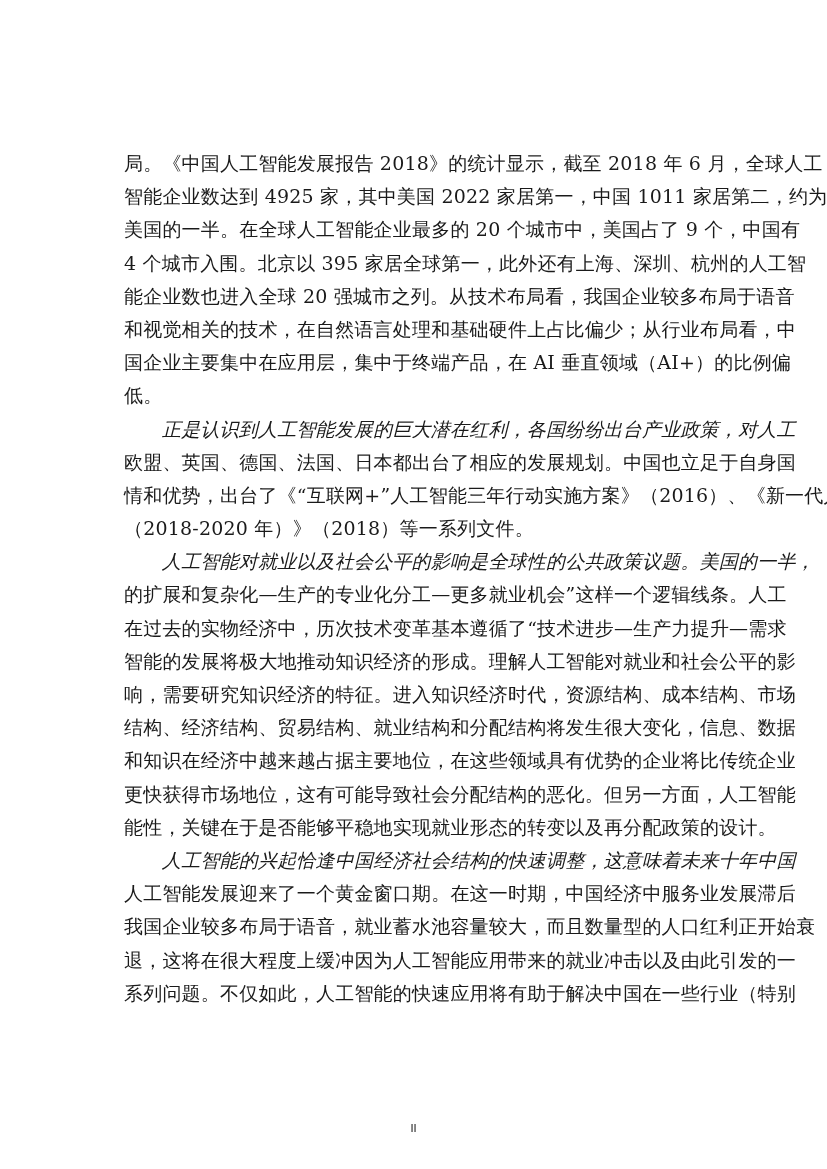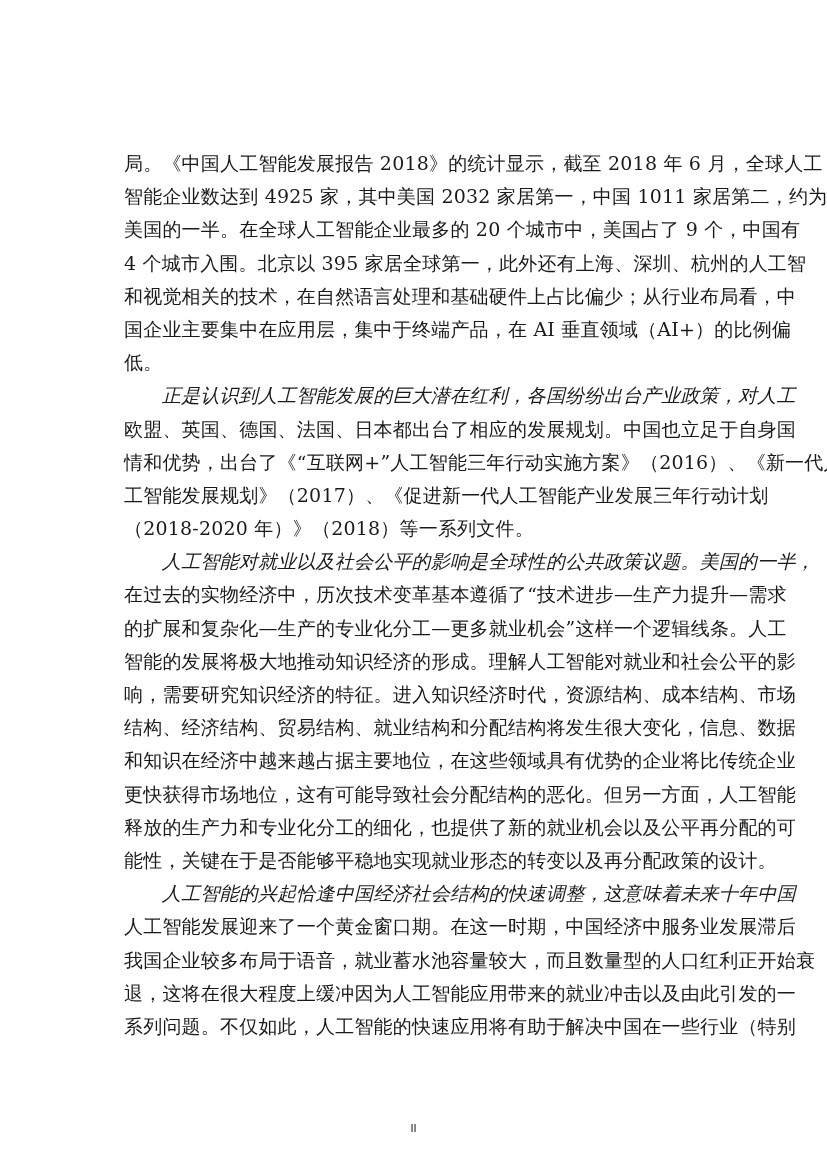--- a/index.html
+++ b/index.html
@@ -26,46 +26,45 @@
   }
 </style>
 </head>
 <body>
 
 <div class="page">
   <div class="content">
 
     <div class="para">
       <span class="line">局。《中国人工智能发展报告 2018》的统计显示，截至 2018 年 6 月，全球人工</span>
-      <span class="line">智能企业数达到 4925 家，其中美国 2032 家居第一，中国 1011 家居第二，约为</span>
+      <span class="line">智能企业数达到 4925 家，其中美国 2022 家居第一，中国 1011 家居第二，约为</span>
       <span class="line">美国的一半。在全球人工智能企业最多的 20 个城市中，美国占了 9 个，中国有</span>
       <span class="line">4 个城市入围。北京以 395 家居全球第一，此外还有上海、深圳、杭州的人工智</span>
+      <span class="line">能企业数也进入全球 20 强城市之列。从技术布局看，我国企业较多布局于语音</span>
       <span class="line">和视觉相关的技术，在自然语言处理和基础硬件上占比偏少；从行业布局看，中</span>
       <span class="line">国企业主要集中在应用层，集中于终端产品，在 AI 垂直领域（AI+）的比例偏</span>
       <span class="line last">低。</span>
     </div>
 
     <div class="para">
       <span class="line indent">正是认识到人工智能发展的巨大潜在红利，各国纷纷出台产业政策，对人工</span>
       <span class="line">欧盟、英国、德国、法国、日本都出台了相应的发展规划。中国也立足于自身国</span>
       <span class="line">情和优势，出台了《“互联网+”人工智能三年行动实施方案》（2016）、《新一代人</span>
-      <span class="line">工智能发展规划》（2017）、《促进新一代人工智能产业发展三年行动计划</span>
       <span class="line last">（2018-2020 年）》（2018）等一系列文件。</span>
     </div>
 
     <div class="para">
       <span class="line indent">人工智能对就业以及社会公平的影响是全球性的公共政策议题。美国的一半，</span>
+      <span class="line">的扩展和复杂化—生产的专业化分工—更多就业机会”这样一个逻辑线条。人工</span>
       <span class="line">在过去的实物经济中，历次技术变革基本遵循了“技术进步—生产力提升—需求</span>
-      <span class="line">的扩展和复杂化—生产的专业化分工—更多就业机会”这样一个逻辑线条。人工</span>
       <span class="line">智能的发展将极大地推动知识经济的形成。理解人工智能对就业和社会公平的影</span>
       <span class="line">响，需要研究知识经济的特征。进入知识经济时代，资源结构、成本结构、市场</span>
       <span class="line">结构、经济结构、贸易结构、就业结构和分配结构将发生很大变化，信息、数据</span>
       <span class="line">和知识在经济中越来越占据主要地位，在这些领域具有优势的企业将比传统企业</span>
       <span class="line">更快获得市场地位，这有可能导致社会分配结构的恶化。但另一方面，人工智能</span>
-      <span class="line">释放的生产力和专业化分工的细化，也提供了新的就业机会以及公平再分配的可</span>
       <span class="line last">能性，关键在于是否能够平稳地实现就业形态的转变以及再分配政策的设计。</span>
     </div>
 
     <div class="para">
       <span class="line indent">人工智能的兴起恰逢中国经济社会结构的快速调整，这意味着未来十年中国</span>
       <span class="line">人工智能发展迎来了一个黄金窗口期。在这一时期，中国经济中服务业发展滞后</span>
       <span class="line">我国企业较多布局于语音，就业蓄水池容量较大，而且数量型的人口红利正开始衰</span>
       <span class="line">退，这将在很大程度上缓冲因为人工智能应用带来的就业冲击以及由此引发的一</span>
       <span class="line">系列问题。不仅如此，人工智能的快速应用将有助于解决中国在一些行业（特别</span>
     </div>

